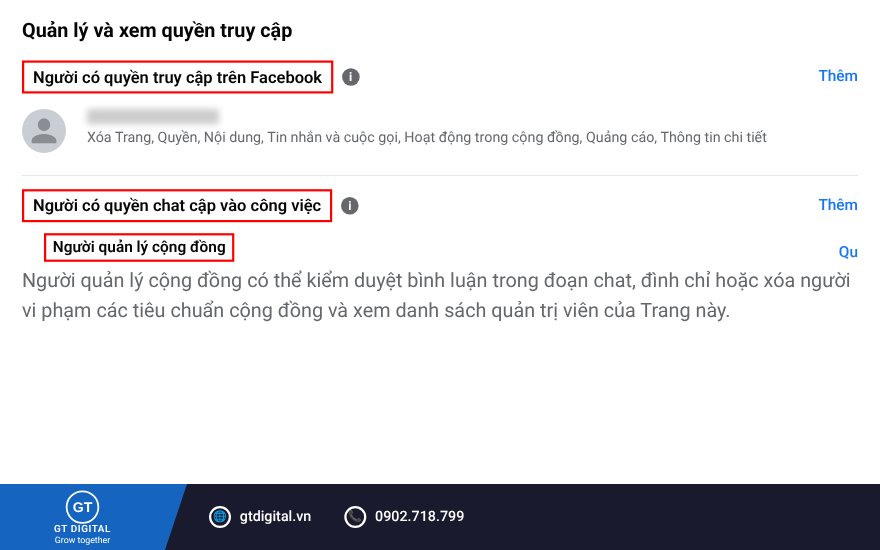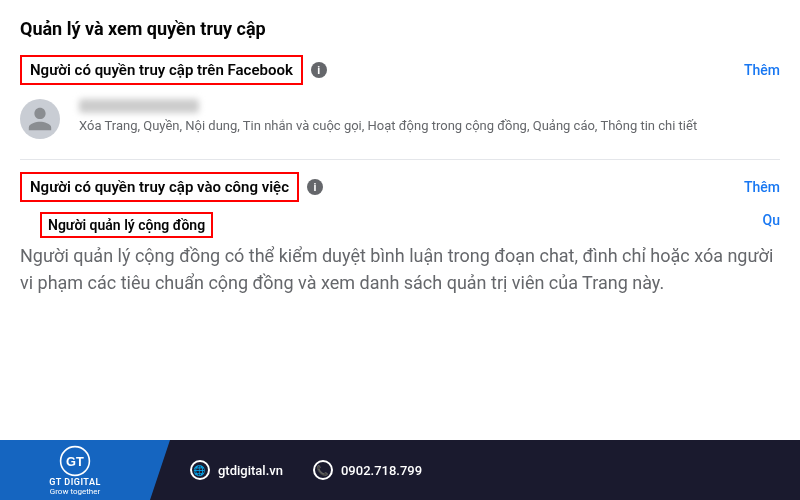--- a/index.html
+++ b/index.html
@@ -118,21 +118,21 @@
       color: #65676b;
       line-height: 1.4;
     }
 
     .subsection {
       margin-bottom: 8px;
     }
 
     .subsection-header {
       display: flex;
-      align-items: flex-start;
+      align-items: flex-end;
       justify-content: space-between;
       padding-left: 20px;
     }
 
     .subsection-title {
       font-size: 14px;
       font-weight: 600;
       color: #050505;
       border: 2px solid red;
       padding: 3px 6px;
@@ -272,21 +272,21 @@
         <div class="user-permissions">Xóa Trang, Quyền, Nội dung, Tin nhắn và cuộc gọi, Hoạt động trong cộng đồng, Quảng cáo, Thông tin chi tiết</div>
       </div>
     </div>
   </div>
 
   <div class="divider"></div>
 
   <div class="section">
     <div class="section-header">
       <div class="section-title-wrapper">
-        <span class="section-title">Người có quyền truy cập vào công việc</span>
+        <span class="section-title">Người có quyền chat cập vào công việc</span>
         <div class="info-icon">i</div>
       </div>
       <a class="them-link">Thêm</a>
     </div>
 
     <div class="subsection">
       <div class="subsection-header">
         <span class="subsection-title">Người quản lý cộng đồng</span>
         <a class="qu-link">Qu</a>
       </div>

